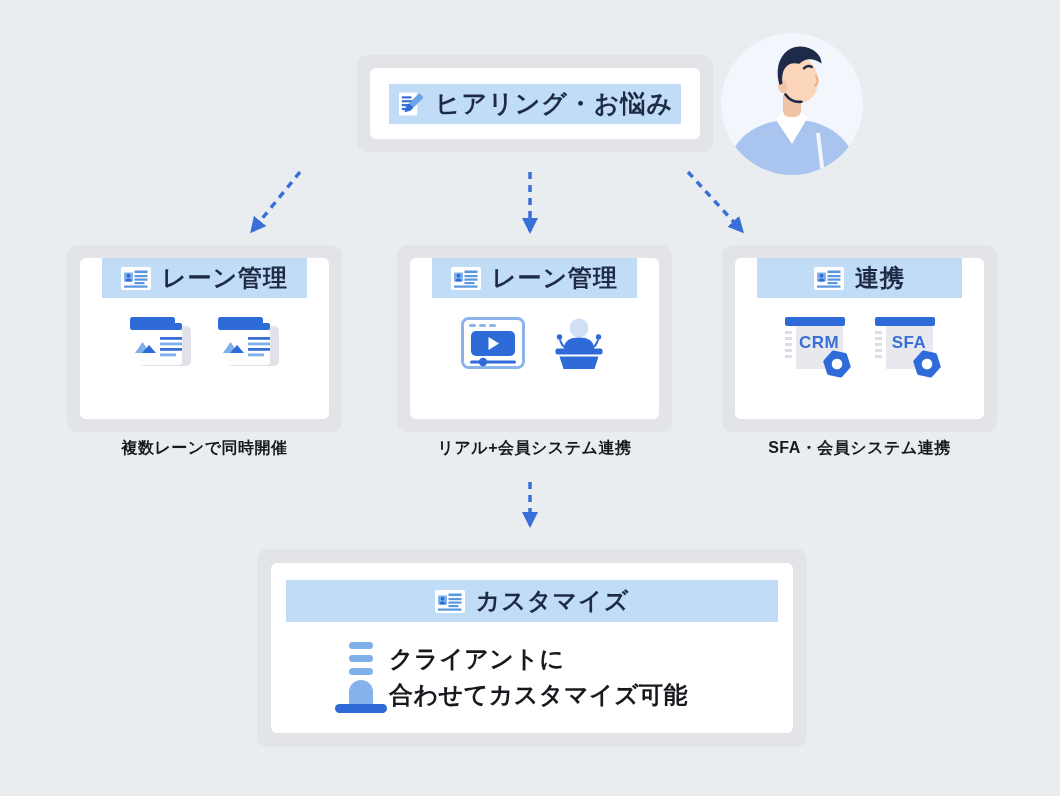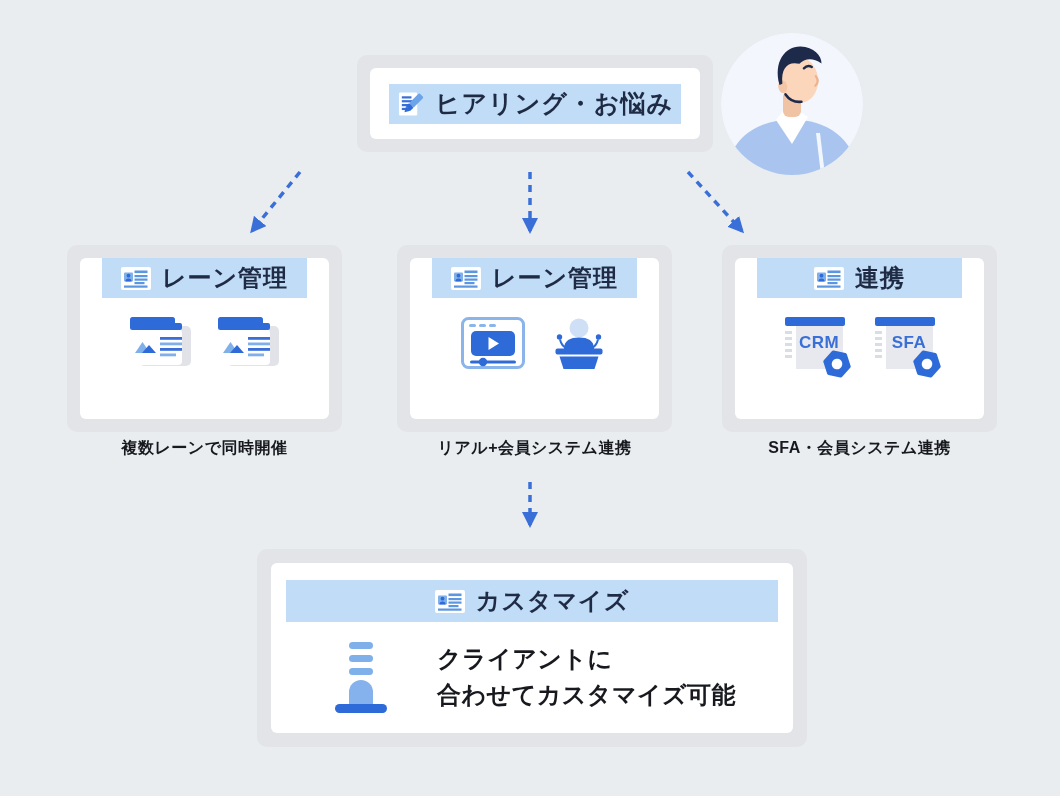--- a/index.html
+++ b/index.html
@@ -37,21 +37,21 @@
   .node-step .card{}
   .node-step .banner{width:205px;}
   .icon-row{display:flex;align-items:flex-end;margin-top:19px;}
   .node-lane .icon-row{gap:26px;}
   .node-delivery .icon-row{gap:24px;}
   .node-integration .icon-row{gap:26px;}
 
   .node-bottom{left:257px;top:549px;width:550px;height:198px;}
   .node-bottom .card{inset:14px;padding-top:17px;}
   .node-bottom .banner{width:492px;height:42px;}
-  .bottom-content{display:flex;align-items:center;gap:48px;margin-top:19px;align-self:flex-start;margin-left:62px;}
+  .bottom-content{display:flex;align-items:center;margin-top:19px;align-self:flex-start;margin-left:62px;}
   .desc{font-size:24px;font-weight:700;color:#17191e;line-height:36px;letter-spacing:0.5px;}
 
   
   .caption{
     position:absolute;top:438px;width:315px;text-align:center;
     font-size:16px;font-weight:700;color:#17191e;letter-spacing:0.5px;
   }
   .caption-lane{left:47px;}
   .caption-delivery{left:377px;}
   .caption-integration{left:702px;}

